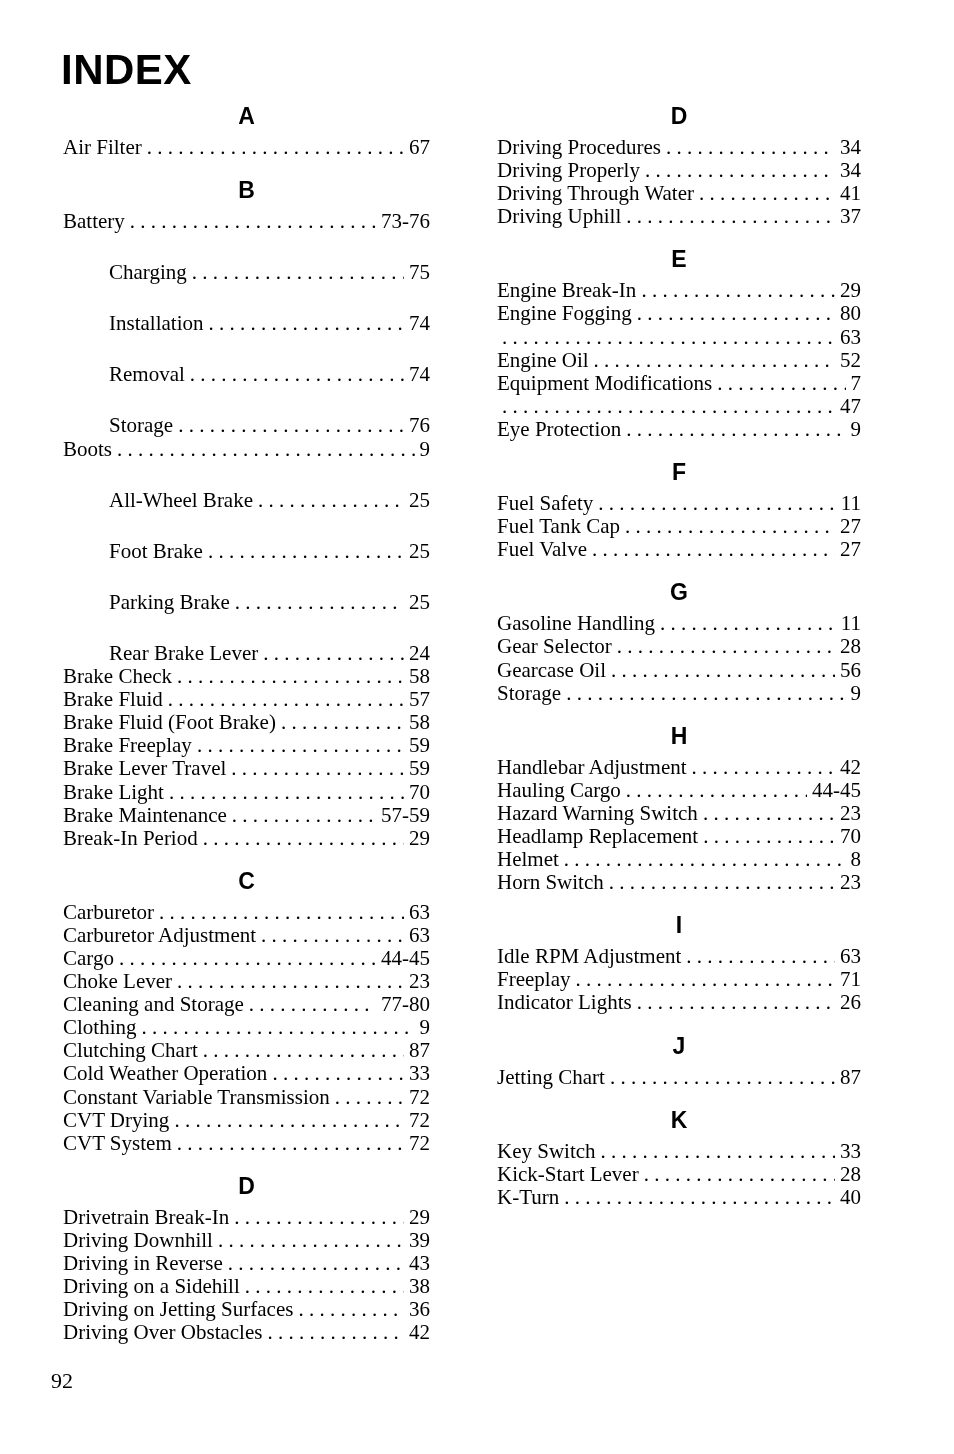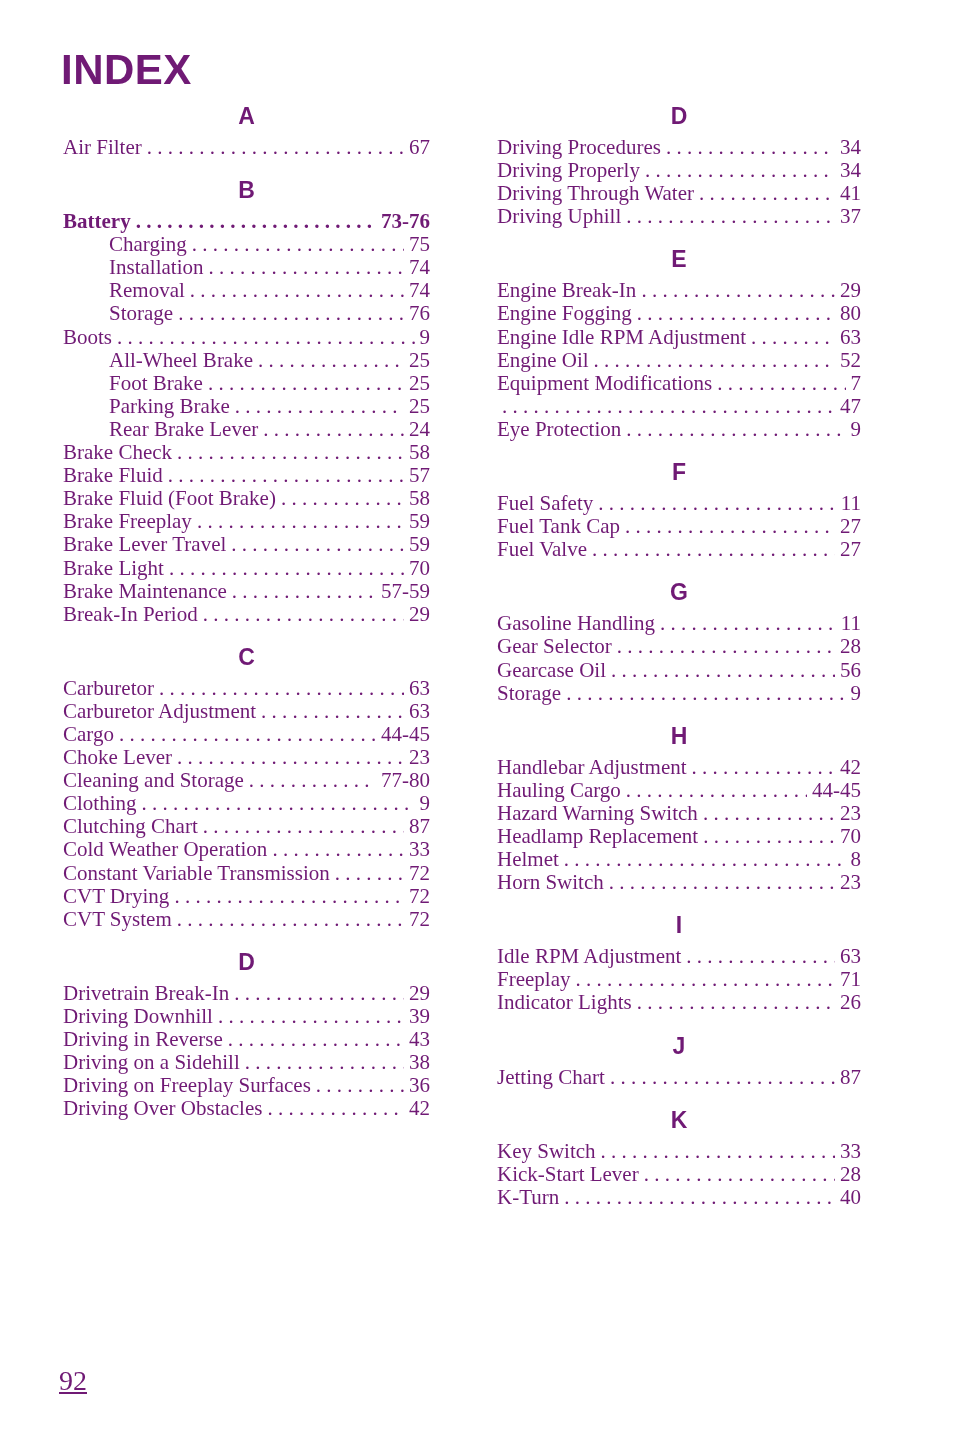--- a/index.html
+++ b/index.html
@@ -1,21 +1,21 @@
 <!DOCTYPE html>
 <html><head>
 <meta charset="utf-8">
 <style>
   html, body { margin: 0; padding: 0; background: #ffffff; }
   .page {
     position: relative;
     width: 954px;
     height: 1454px;
     background: #ffffff;
-    color: #701a75;
+    color: #000000;
     overflow: hidden;
     font-family: "Liberation Serif", serif;
   }
   .title {
     position: absolute;
     left: 61px;
     top: 47px;
     font-family: "Liberation Sans", sans-serif;
     font-weight: 700;
     font-size: 42px;
@@ -41,37 +41,36 @@
     margin-bottom: 7px;
   }
   .col .section-letter:first-child { margin-top: 0; }
   .entry {
     display: flex;
     align-items: baseline;
     font-size: 21px;
     line-height: 23.1px;
     white-space: nowrap;
   }
-  .entry.indent { padding-left: 46px; }
-  .entry.bold   { font-weight: 700; }
+  .entry.indent { padding-left: 46px; margin-top: 28px; }
+  .entry.bold   { font-weight: 400; }
   .entry .label { flex: 0 0 auto; }
   .entry .dots  {
     flex: 1 1 auto;
     min-width: 0;
     overflow: hidden;
     margin: 0 5px;
   }
   .entry .pagenum { flex: 0 0 auto; }
   .footer-num {
     position: absolute;
-    left: 59px;
+    left: 51px;
     top: 1368px;
-    font-size: 28px;
+    font-size: 22px;
     line-height: 26px;
-    text-decoration: underline;
   }
 </style>
 </head>
 <body>
 
 <div class="page">
   <div class="title">INDEX</div>
 
   <div class="columns">
     <div class="col left">
@@ -243,21 +242,21 @@
           <span class="label">Driving in Reverse</span>
           <span class="dots">. . . . . . . . . . . . . . . . . . . . . . . . . . . . . . . . . . . . . . . . . . . . . . . . . . . . . . . . . . . . </span>
           <span class="pagenum">43</span>
         </div>
         <div class="entry">
           <span class="label">Driving on a Sidehill</span>
           <span class="dots">. . . . . . . . . . . . . . . . . . . . . . . . . . . . . . . . . . . . . . . . . . . . . . . . . . . . . . . . . . . . </span>
           <span class="pagenum">38</span>
         </div>
         <div class="entry">
-          <span class="label">Driving on Freeplay Surfaces</span>
+          <span class="label">Driving on Jetting Surfaces</span>
           <span class="dots">. . . . . . . . . . . . . . . . . . . . . . . . . . . . . . . . . . . . . . . . . . . . . . . . . . . . . . . . . . . . </span>
           <span class="pagenum">36</span>
         </div>
         <div class="entry">
           <span class="label">Driving Over Obstacles</span>
           <span class="dots">. . . . . . . . . . . . . . . . . . . . . . . . . . . . . . . . . . . . . . . . . . . . . . . . . . . . . . . . . . . . </span>
           <span class="pagenum">42</span>
         </div>
       </div>
     <div class="col right">
@@ -287,21 +286,20 @@
           <span class="label">Engine Break-In</span>
           <span class="dots">. . . . . . . . . . . . . . . . . . . . . . . . . . . . . . . . . . . . . . . . . . . . . . . . . . . . . . . . . . . . </span>
           <span class="pagenum">29</span>
         </div>
         <div class="entry">
           <span class="label">Engine Fogging</span>
           <span class="dots">. . . . . . . . . . . . . . . . . . . . . . . . . . . . . . . . . . . . . . . . . . . . . . . . . . . . . . . . . . . . </span>
           <span class="pagenum">80</span>
         </div>
         <div class="entry">
-          <span class="label">Engine Idle RPM Adjustment</span>
           <span class="dots">. . . . . . . . . . . . . . . . . . . . . . . . . . . . . . . . . . . . . . . . . . . . . . . . . . . . . . . . . . . . </span>
           <span class="pagenum">63</span>
         </div>
         <div class="entry">
           <span class="label">Engine Oil</span>
           <span class="dots">. . . . . . . . . . . . . . . . . . . . . . . . . . . . . . . . . . . . . . . . . . . . . . . . . . . . . . . . . . . . </span>
           <span class="pagenum">52</span>
         </div>
         <div class="entry">
           <span class="label">Equipment Modifications</span>

